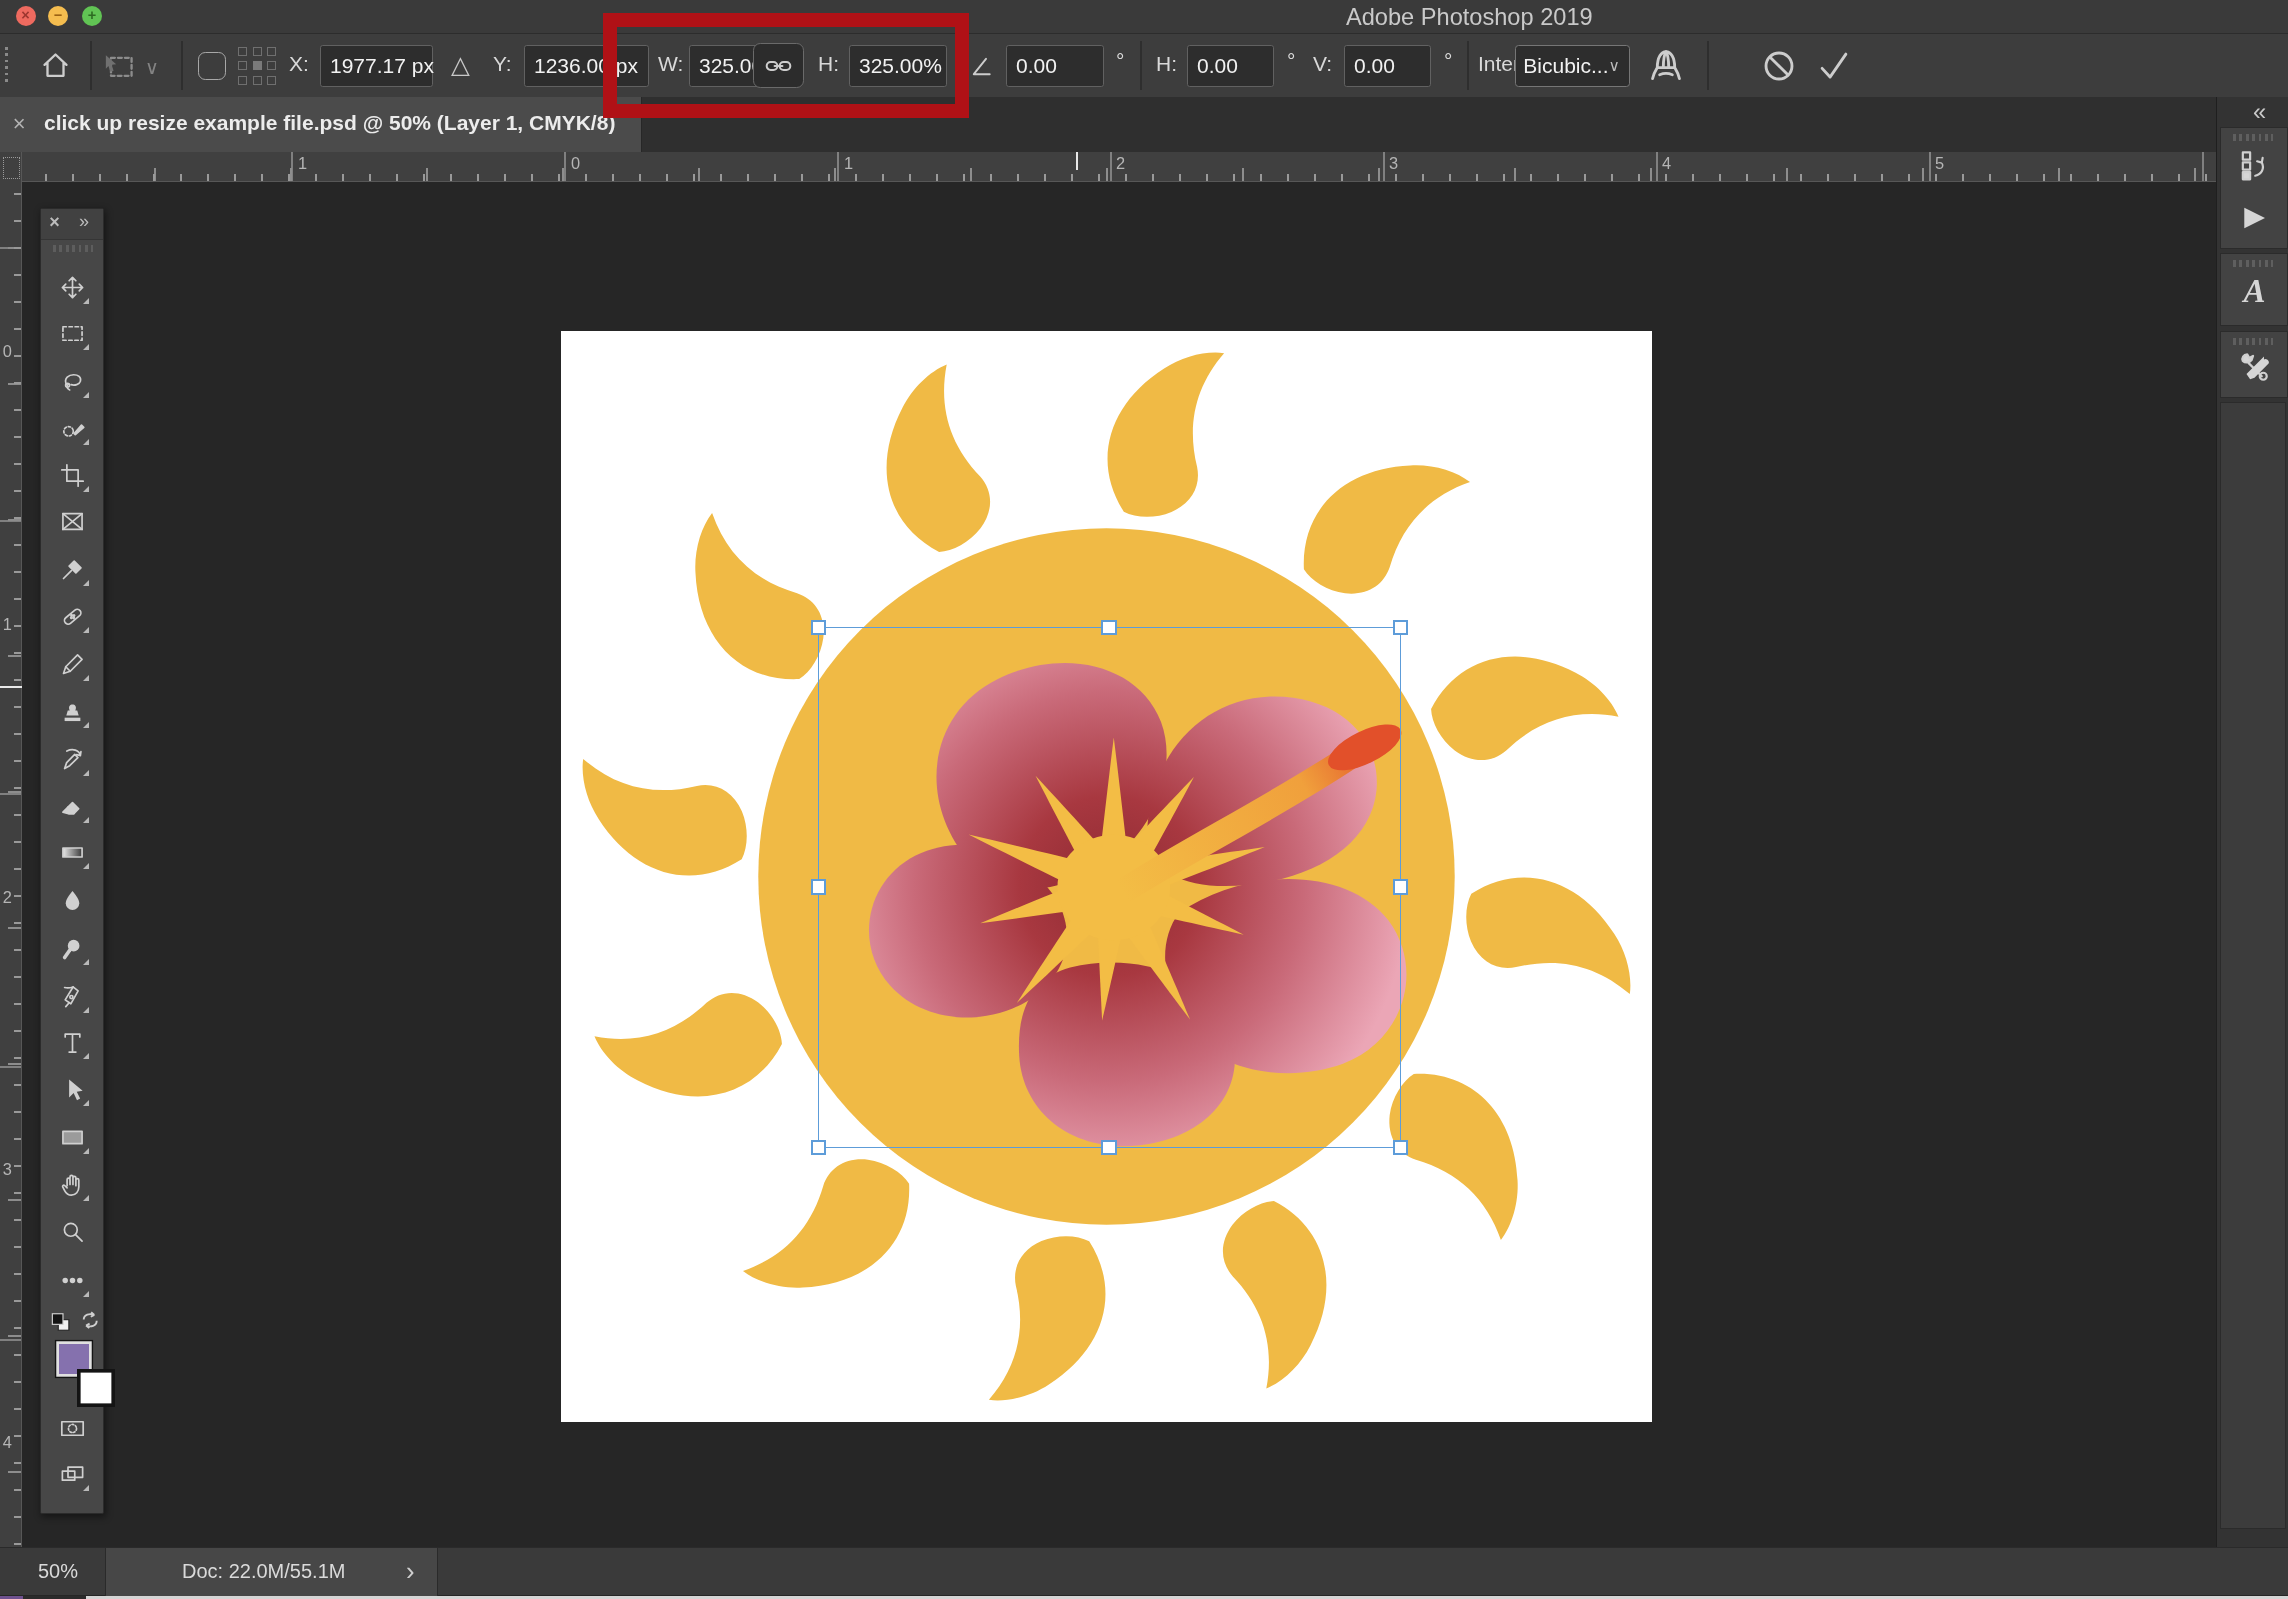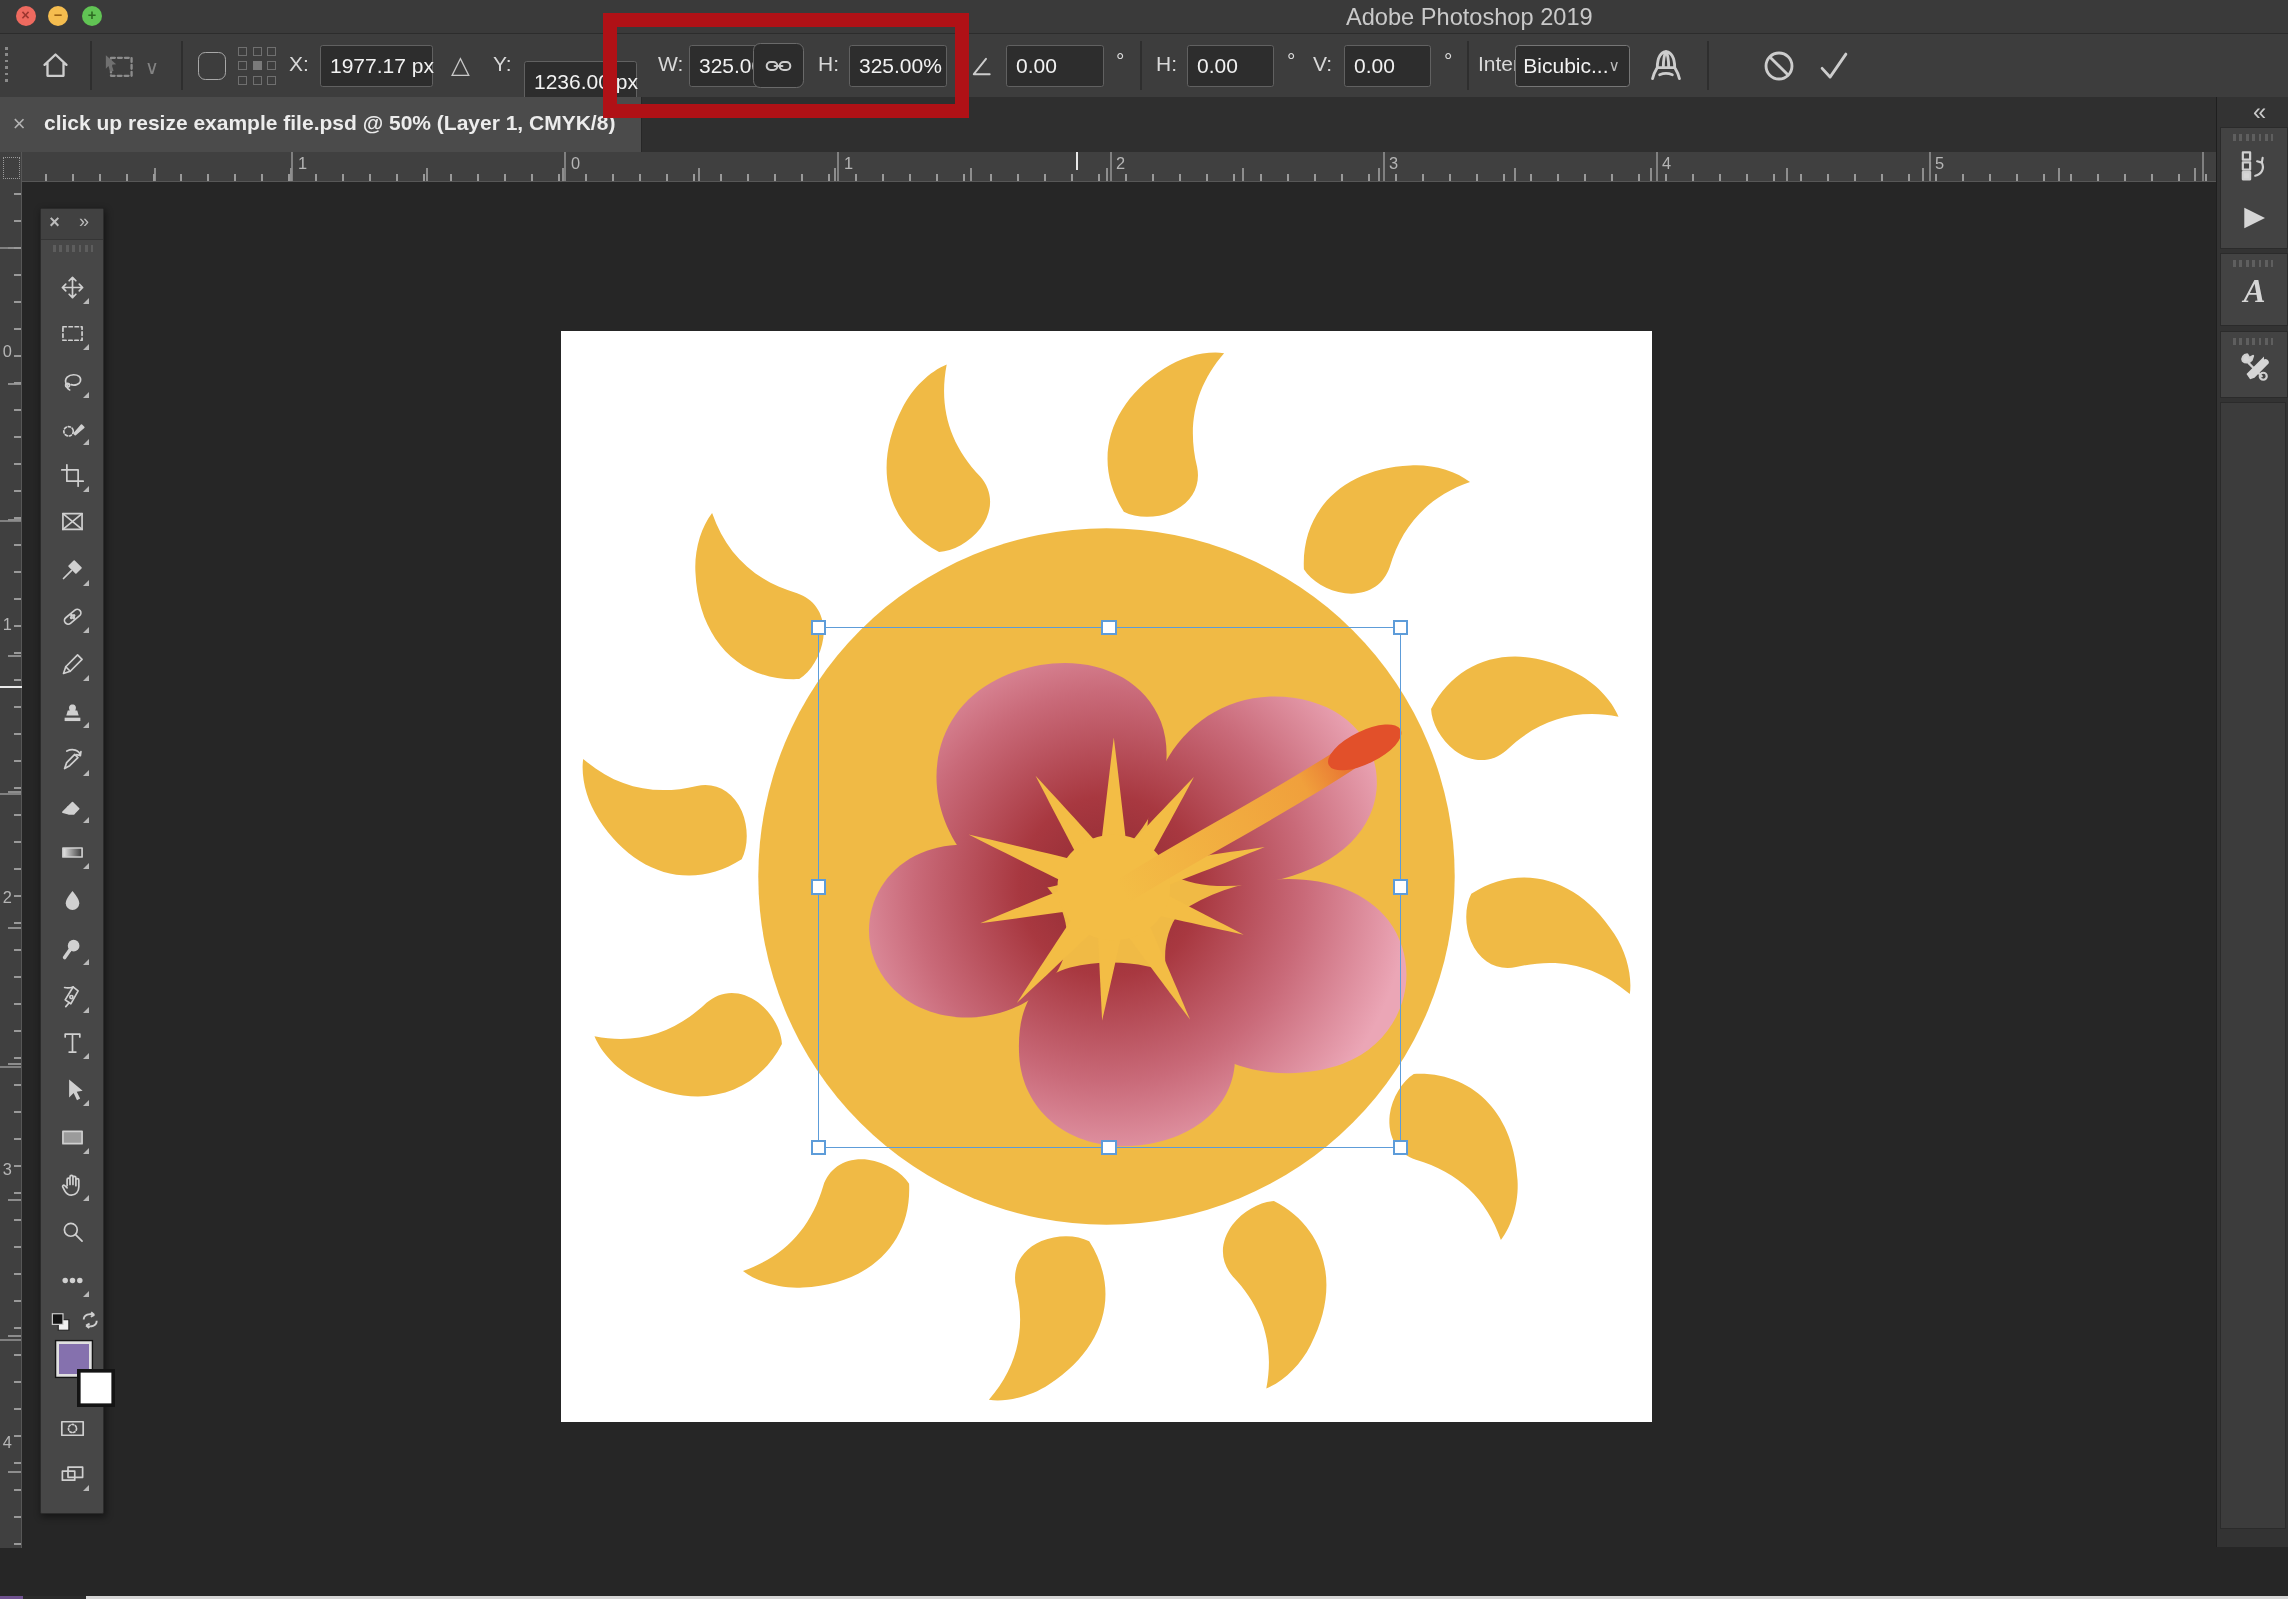--- a/index.html
+++ b/index.html
@@ -160,21 +160,21 @@
         <span></span>
         <span></span>
     </div>
 
     <span class="ob-label abs" style="left:289px;">X:</span>
     <div class="field abs" style="left:320px;width:113px;">1977.17 px</div>
 
     <span class="abs" style="left:451px;top:16.4px;font-size:24.5px;color:#c8c8c8;">△</span>
 
     <span class="ob-label abs" style="left:493px;">Y:</span>
-    <div class="field abs" style="left:524px;width:113px;margin-top:16px;">1236.00 px</div>
+    <div class="field abs" style="left:524px;width:125px;">1236.00 px</div>
 
     <span class="ob-label abs" style="left:658px;">W:</span>
     <div class="field abs" style="left:689px;width:98px;">325.00%</div>
 
     <div id="link-btn" class="abs">
       <svg width="27" height="18" viewBox="0 0 24 16">
         <rect class="obicon" x="1.5" y="4.5" width="9.5" height="7" rx="3.5"></rect>
         <rect class="obicon" x="13" y="4.5" width="9.5" height="7" rx="3.5"></rect>
         <line class="obicon" x1="8.5" y1="8" x2="15.5" y2="8"></line>
       </svg>
@@ -573,19 +573,26 @@
           <path d="M8 9l9 9"></path>
           <path d="M18.5 4.5l-12 12 2.5 3.5 3-1 9.5-9.5c1.5-1.5-1.5-4.5-3-3z" fill="#d6d6d6" stroke="none"></path>
           <circle cx="18" cy="18" r="2.4"></circle>
         </svg>
       </div>
     </div>
 
     <div id="dock-lower" class="abs"></div>
   </div>
 
+  <div id="statusbar" class="abs">
+    <span id="status-zoom" class="abs">50%</span>
+    <div id="doc-box" class="abs">
+      <span id="doc-info" class="abs">Doc: 22.0M/55.1M</span>
+      <span id="doc-chevron" class="abs">›</span>
+    </div>
+  </div>
 
   <div id="bottom-strip-purple" class="abs"></div>
   <div id="bottom-strip-dark" class="abs"></div>
   <div id="bottom-strip-light" class="abs"></div>
 
 </div>
 
 
 </body></html>

